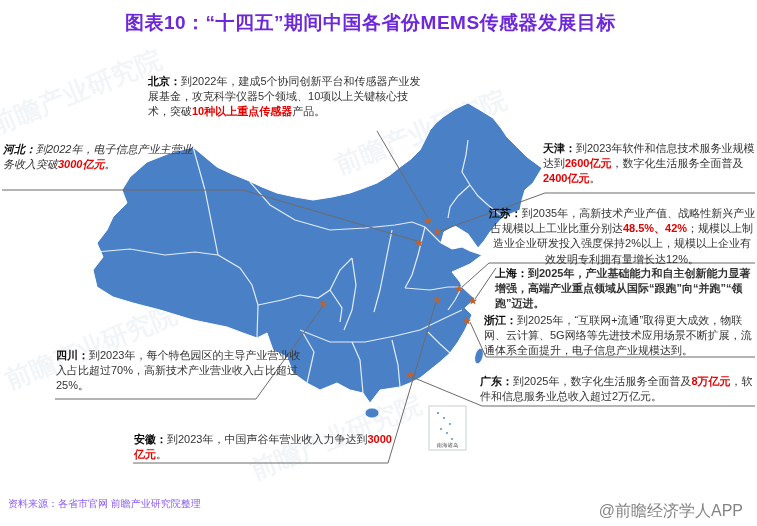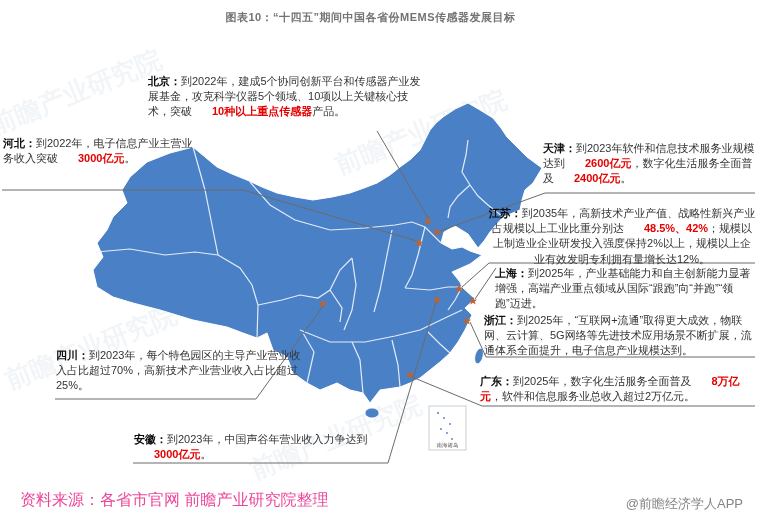--- a/index.html
+++ b/index.html
@@ -3,34 +3,34 @@
 <meta charset="utf-8">
 <style>
   html,body{margin:0;padding:0;}
   body{
     width:757px;height:526px;position:relative;overflow:hidden;
     background:#ffffff;
     font-family:"Liberation Sans","DejaVu Sans",sans-serif;
   }
   .title{
     position:absolute;top:10px;left:0;right:16px;text-align:center;
-    font-size:11px;font-weight:bold;color:#737373;letter-spacing:.5px;
+    font-size:19px;font-weight:bold;color:#6d28d9;letter-spacing:.5px;
   }
   .map-svg{position:absolute;left:0;top:0;z-index:1;}
   .callout{
     position:absolute;z-index:2;font-size:11px;line-height:1.38;color:#333;
     text-align:left;
   }
   .callout b{color:#0d0d0d;}
-  .red{color:#e60000;font-weight:bold;margin-left:20px;}
+  .red{color:#e60000;font-weight:bold;}
   .source{
-    position:absolute;left:20px;bottom:15px;font-size:16px;color:#ec4899;z-index:2;
+    position:absolute;left:8px;bottom:15px;font-size:10px;color:#8b5cf6;z-index:2;
   }
   .credit{
-    position:absolute;right:14px;bottom:13px;font-size:13px;color:#848484;z-index:2;
+    position:absolute;right:14px;bottom:4px;font-size:16px;color:#848484;z-index:2;
   }
   .wm{
     position:absolute;z-index:0;color:#8fa8c0;color:#8aa4c0;opacity:.10;
     font-size:26px;font-weight:bold;white-space:nowrap;
     transform:rotate(-22deg);pointer-events:none;
   }
   .wm.big{font-size:32px;}
 </style>
 </head>
 <body>
@@ -107,33 +107,33 @@
     <use href="#star" transform="translate(467,321) scale(1.1)"></use>
     <use href="#star" transform="translate(323,304) scale(1.1)"></use>
     <use href="#star" transform="translate(410,375) scale(1.1)"></use>
   </g>
 </svg>
 
 <div class="callout" style="left:148px;top:74px;width:276px;">
   <b>北京：</b><span><span>到2022年，建成5个协同创新平台和传感器产业发展基金，攻克科学仪器5个领域、10项以上关键核心技术，突破</span><span class="red">10种以上重点传感器</span><span>产品。</span></span>
 </div>
 
-<div class="callout" style="left:3px;top:136px;width:200px;">
+<div class="callout" style="left:3px;top:142px;width:200px;font-style:italic;">
   <b>河北：</b><span><span>到2022年，电子信息产业主营业务收入突破</span><span class="red">3000亿元</span><span>。</span></span>
 </div>
 
 <div class="callout" style="left:543px;top:141px;width:212px;">
   <b>天津：</b><span><span>到2023年软件和信息技术服务业规模达到</span><span class="red">2600亿元</span><span>，数字化生活服务全面普及</span><span class="red">2400亿元</span><span>。</span></span>
 </div>
 
 <div class="callout" style="left:488px;top:206px;width:268px;text-align:center;">
   <b>江苏：</b><span><span>到2035年，高新技术产业产值、战略性新兴产业占规模以上工业比重分别达</span><span class="red">48.5%、42%</span><span>；规模以上制造业企业研发投入强度保持2%以上，规模以上企业有效发明专利拥有量增长达12%。</span></span>
 </div>
 
-<div class="callout" style="left:495px;top:266px;width:260px;">
+<div class="callout" style="left:495px;top:266px;width:260px;font-weight:bold;">
   <b>上海：</b><span><span>到2025年，产业基础能力和自主创新能力显著增强，高端产业重点领域从国际“跟跑”向“并跑”“领跑”迈进。</span></span>
 </div>
 
 <div class="callout" style="left:484px;top:313px;width:272px;">
   <b>浙江：</b><span><span>到2025年，“互联网+流通”取得更大成效，物联网、云计算、5G网络等先进技术应用场景不断扩展，流通体系全面提升，电子信息产业规模达到。</span></span>
 </div>
 
 <div class="callout" style="left:480px;top:374px;width:276px;">
   <b>广东：</b><span><span>到2025年，数字化生活服务全面普及</span><span class="red">8万亿元</span><span>，软件和信息服务业总收入超过2万亿元。</span></span>
 </div>

